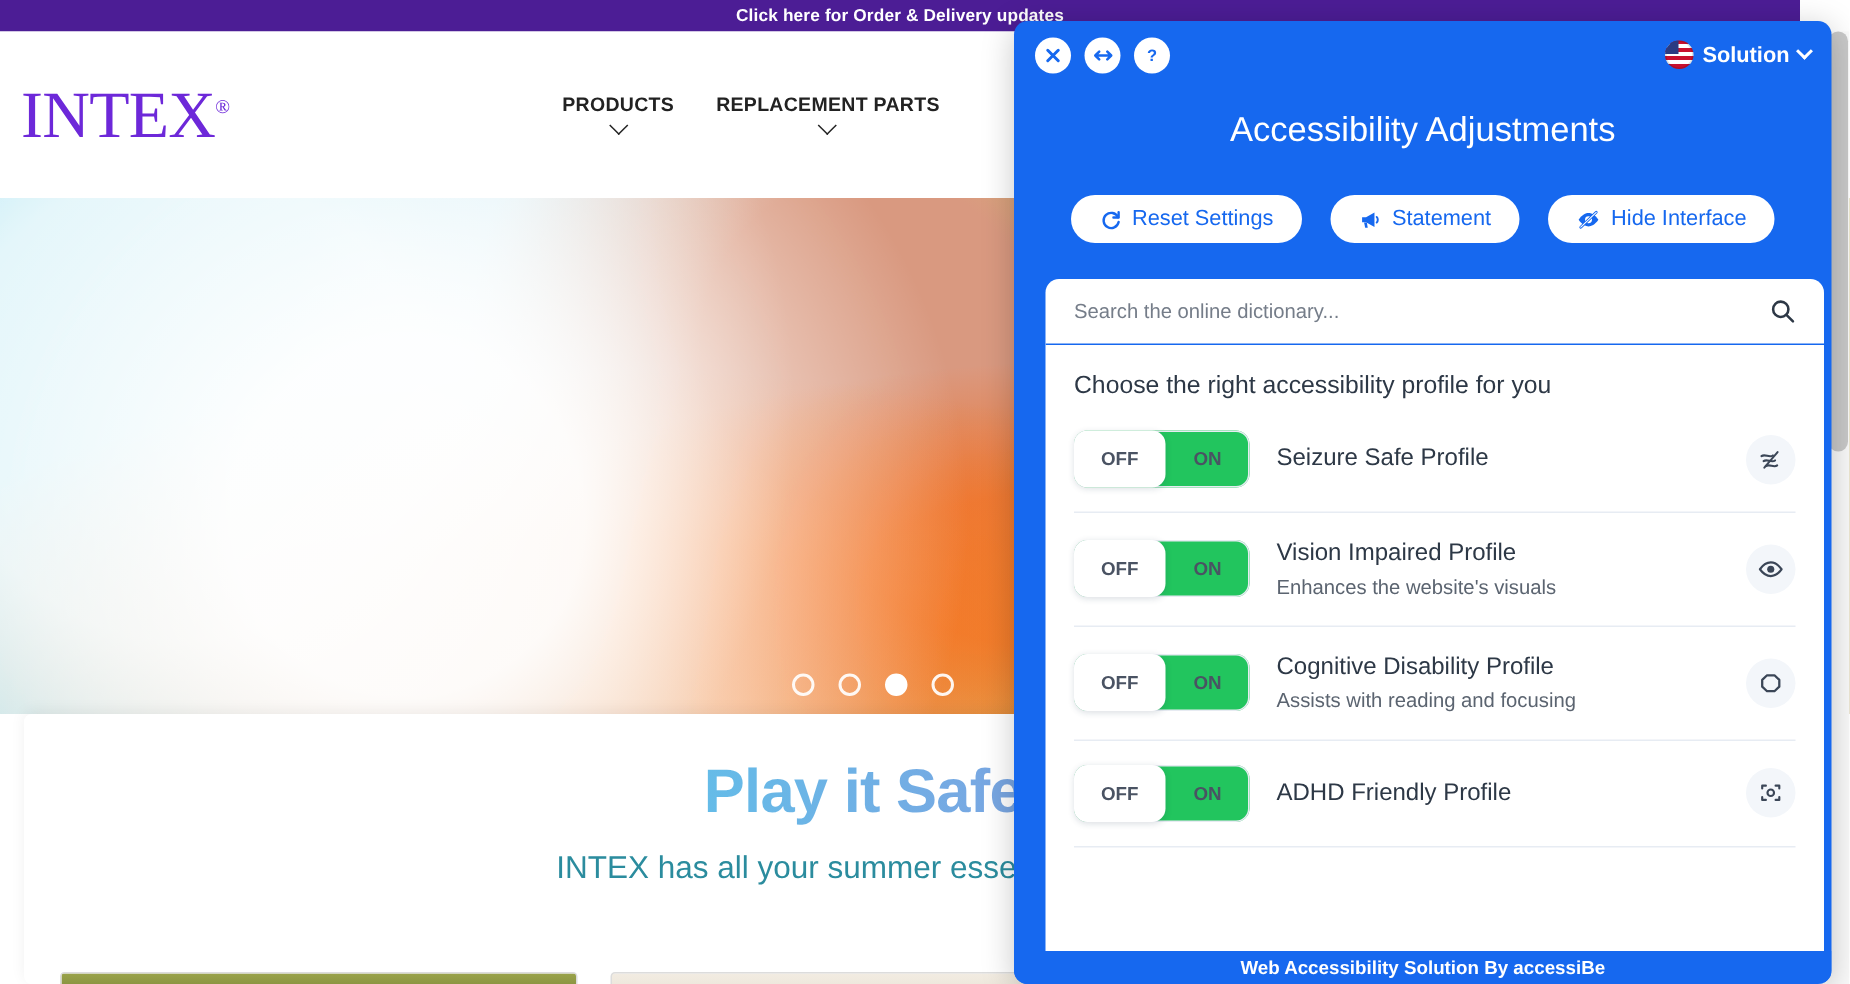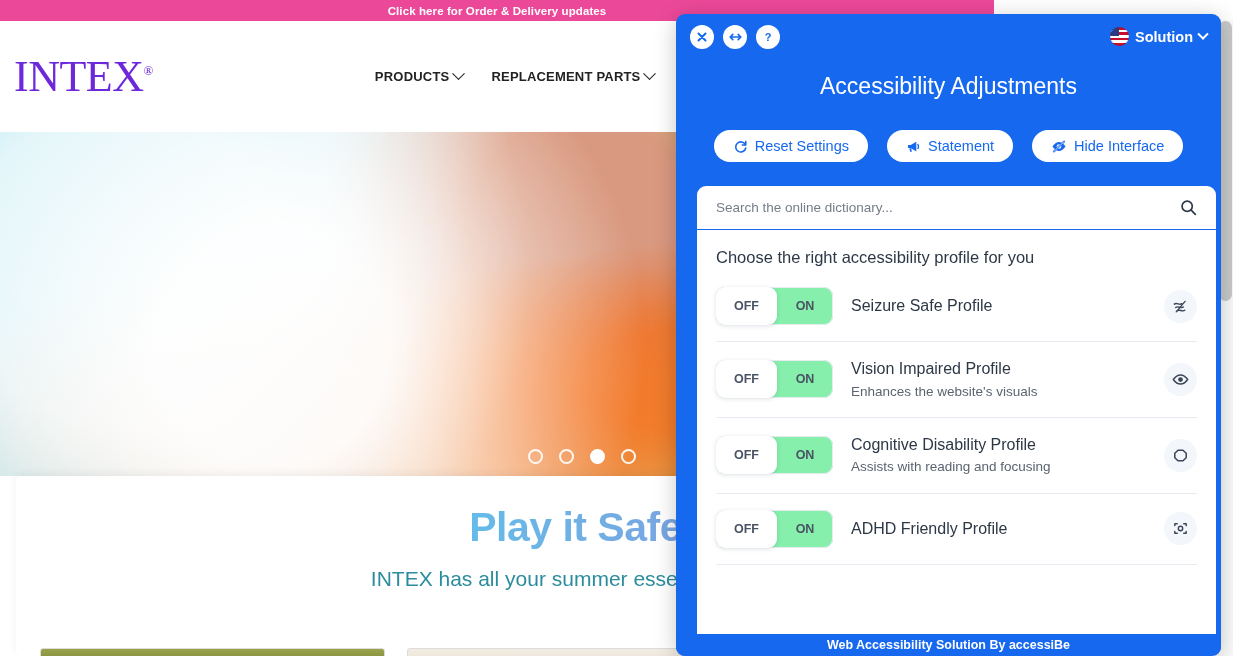--- a/index.html
+++ b/index.html
@@ -7,40 +7,40 @@
     width:1233px; height:656px;
     font-family:"Liberation Sans", sans-serif;
     overflow:hidden; background:#fff;
   }
   .screen { position:relative; width:1233px; height:656px; overflow:hidden; }
 
   
   .site { position:absolute; inset:0; background:#fff; }
 
   .promo-bar {
-    position:absolute; top:0; left:0; width:994px; height:21px;
-    background:#ec4899; color:#fff;
+    position:absolute; top:0; left:0; width:1200px; height:21px;
+    background:#4c1d95; color:#fff;
     font-size:11.5px; font-weight:bold; letter-spacing:.1px;
     display:flex; align-items:center; justify-content:center;
   }
 
   .site-header {
     position:absolute; top:21px; left:0; width:1233px; height:111px;
     background:#fff; display:flex; align-items:center;
   }
   .logo {
     margin-left:14px; font-family:"Liberation Serif", serif;
     font-size:44px; font-weight:normal; color:#6d28d9;
     letter-spacing:-0.5px; position:relative;
   }
   .logo sup { font-size:13px; vertical-align:super; }
   .nav { display:flex; align-items:center; gap:28px; margin-left:222px; }
   .nav-item {
     font-size:13px; font-weight:bold; color:#222; letter-spacing:.2px;
-    display:flex; align-items:center; gap:5px; white-space:nowrap;
+    display:flex; align-items:center; gap:5px; white-space:nowrap;flex-direction:column;
   }
   .chev { display:inline-block; width:9px; height:9px;
     border-right:1.6px solid #222; border-bottom:1.6px solid #222;
     transform:rotate(45deg) translate(-2px,-2px); }
 
   
   .hero {
     position:absolute; top:132px; left:0; width:1233px; height:344px;
     overflow:hidden;
     background:
@@ -153,21 +153,21 @@
   .choose {
     font-size:16.5px; color:#2d3846; padding:18px 19px 4px 19px; flex-shrink:0;
   }
 
   .profiles { flex:1; overflow:hidden; padding:0 19px; }
   .profile-row {
     display:flex; align-items:center; gap:18px;
     padding:16px 0; border-bottom:1px solid #e7ecf3;
   }
   .toggle {
-    width:117px; height:38px; border-radius:9px; background:#86efac;
+    width:117px; height:38px; border-radius:9px; background:#22c55e;
     display:flex; align-items:center; flex-shrink:0; position:relative;
     box-shadow:inset 0 0 0 1px #e7ebf2;
   }
   .toggle .knob {
     width:61px; height:38px; background:#fff; border-radius:9px;
     display:flex; align-items:center; justify-content:center;
     font-size:12.5px; font-weight:bold; color:#4a5363;
     box-shadow:0 1px 4px rgba(40,60,90,.16);
   }
   .toggle .on-lbl {

